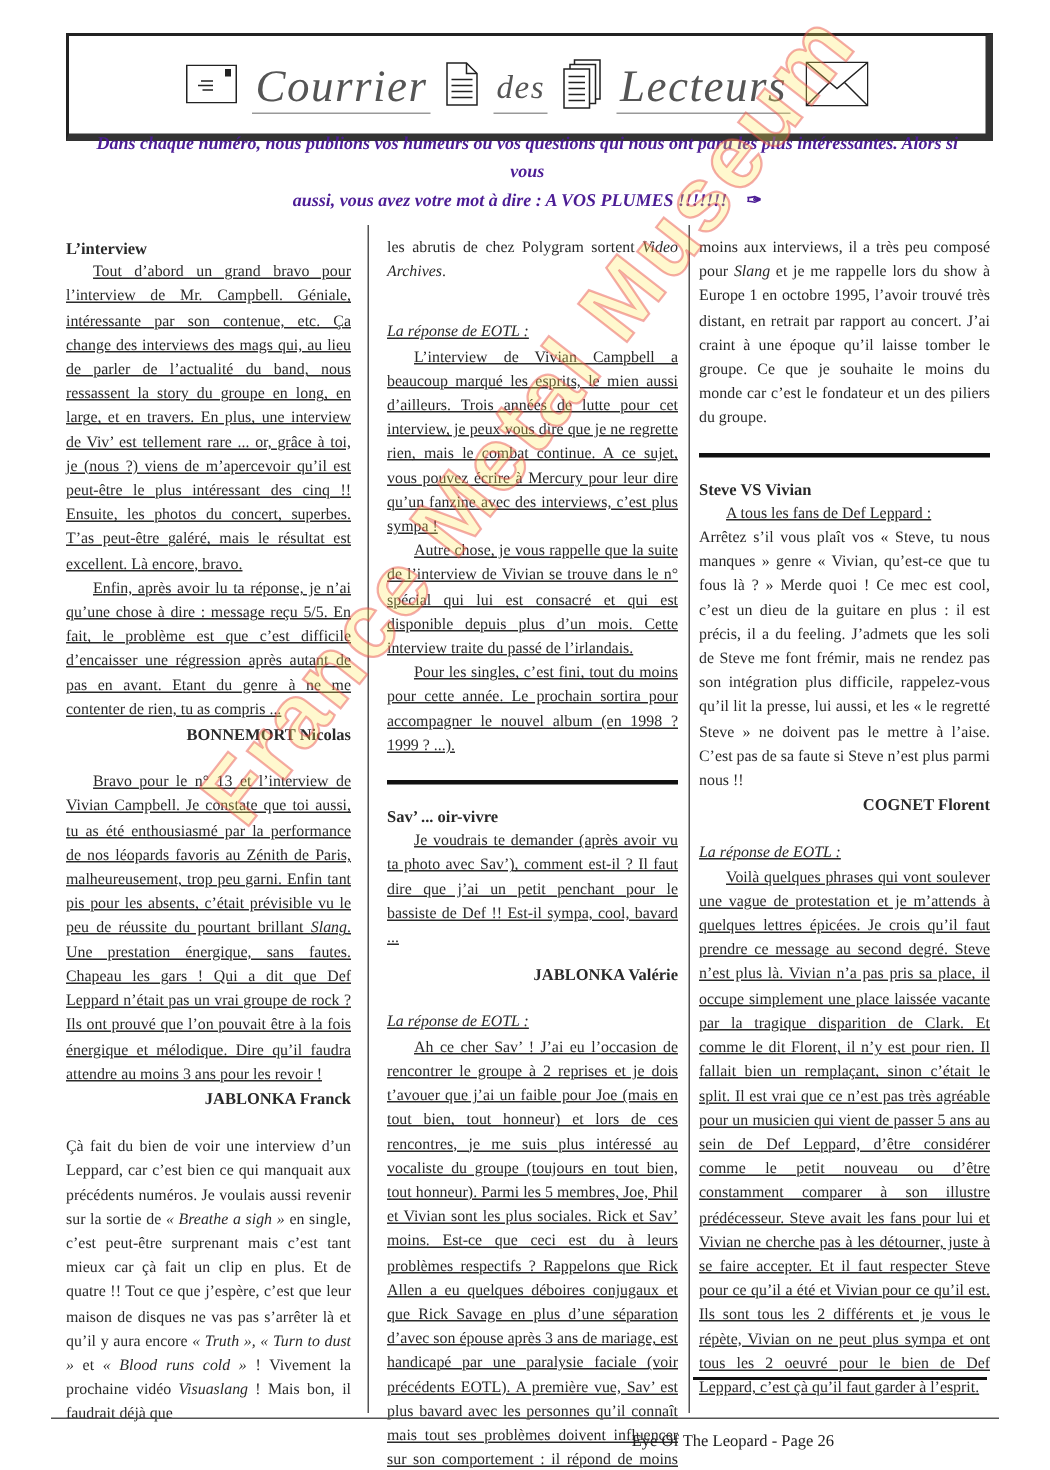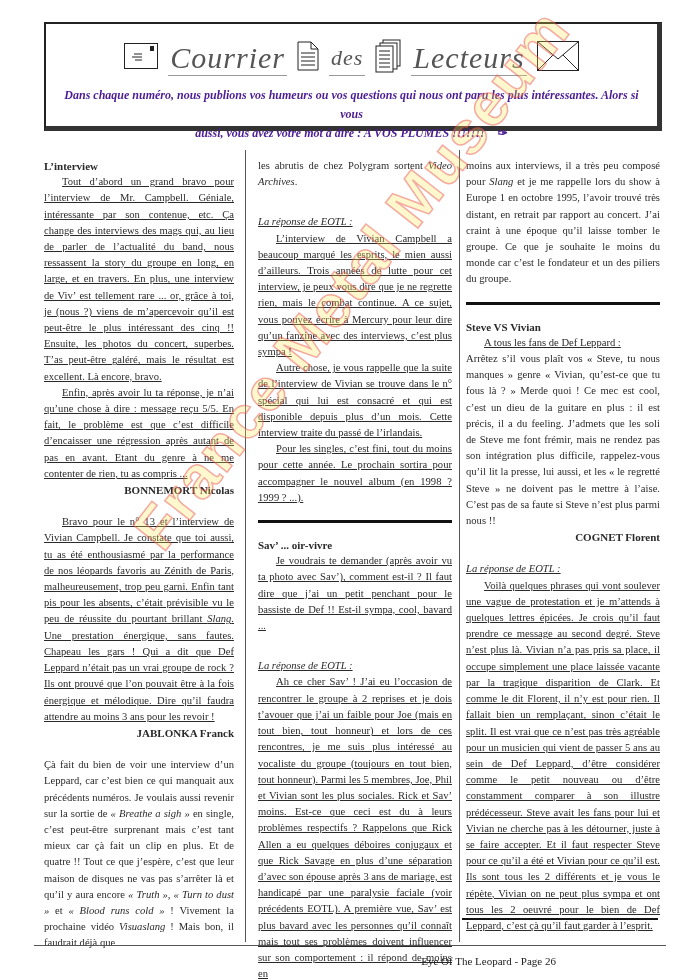--- a/index.html
+++ b/index.html
@@ -1,21 +1,21 @@
 <!DOCTYPE html>
 <html><head>
 <meta charset="utf-8">
 <style>
   html, body { margin:0; padding:0; }
   body {
     width:700px; height:980px; background:#ffffff; position:relative; overflow:hidden;
     font-family:"Liberation Serif","DejaVu Serif",serif; color:#222;
   }
   .header-box {
-    position:absolute; left:44px; top:22px; width:618px; height:109px;
+    position:absolute; left:44px; top:22px; width:618px; height:72px;
     border:2px solid #222; border-right:5px solid #333; border-bottom:5px solid #333;
     background:#fff; box-sizing:border-box;
   }
   .title-row {
     position:absolute; left:0; right:0; top:8px; height:52px;
     display:flex; align-items:center; justify-content:center; gap:10px;
   }
   .script-word {
     font-family:"Liberation Serif","DejaVu Serif",serif; font-style:italic;
     font-size:30px; color:#555; font-weight:normal; letter-spacing:1px;
@@ -132,20 +132,21 @@
   <div class="gap-s"></div>
   <div class="gap"></div>
   <p class="reply-title">La réponse de EOTL :</p>
   <p class="indent">L’interview de Vivian Campbell a beaucoup marqué les esprits, le mien aussi d’ailleurs. Trois années de lutte pour cet interview, je peux vous dire que je ne regrette rien, mais le combat continue. A ce sujet, vous pouvez écrire à Mercury pour leur dire qu’un fanzine avec des interviews, c’est plus sympa !</p>
   <p class="indent">Autre chose, je vous rappelle que la suite de l’interview de Vivian se trouve dans le n° spécial qui lui est consacré et qui est disponible depuis plus d’un mois. Cette interview traite du passé de l’irlandais.</p>
   <p class="indent">Pour les singles, c’est fini, tout du moins pour cette année. Le prochain sortira pour accompagner le nouvel album (en 1998 ? 1999 ? ...).</p>
   <div class="hrule"></div>
   <p class="heading">Sav’ ... oir-vivre</p>
   <p class="indent">Je voudrais te demander (après avoir vu ta photo avec Sav’), comment est-il ? Il faut dire que  j’ai un petit penchant pour le bassiste de Def !! Est-il sympa, cool, bavard ...</p>
   <div class="gap-s"></div>
+  <p class="sig">JABLONKA Valérie</p>
   <div class="gap"></div>
   <p class="reply-title">La réponse de EOTL :</p>
   <p class="indent">Ah ce cher Sav’ ! J’ai eu l’occasion de rencontrer le groupe à 2 reprises et je dois t’avouer que j’ai un faible pour Joe (mais en tout bien, tout honneur) et lors de ces rencontres, je me suis plus intéressé au vocaliste du groupe (toujours en tout bien, tout honneur). Parmi les 5 membres, Joe, Phil et Vivian sont les plus sociales. Rick et Sav’ moins. Est-ce que ceci est du à leurs problèmes respectifs ? Rappelons que Rick Allen a eu quelques déboires conjugaux et que Rick Savage en plus d’une séparation d’avec son épouse après 3 ans de mariage, est handicapé par une paralysie faciale (voir précédents EOTL). A première vue, Sav’ est plus bavard avec les personnes qu’il connaît mais tout ses problèmes doivent influencer sur son comportement : il répond de moins en</p>
 </div>
 
 <div class="col col3">
   <p><span>moins aux interviews, il a très peu composé pour </span><em>Slang</em><span> et je me rappelle lors du show à Europe 1 en octobre 1995, l’avoir trouvé très distant, en retrait par rapport au concert. J’ai craint à une époque qu’il laisse tomber le groupe. Ce que je souhaite le moins du monde car c’est le fondateur et un des piliers du groupe.</span></p>
   <div class="hrule"></div>
   <p class="heading">Steve VS Vivian</p>
   <p class="indent">A tous les fans de Def Leppard :</p>

